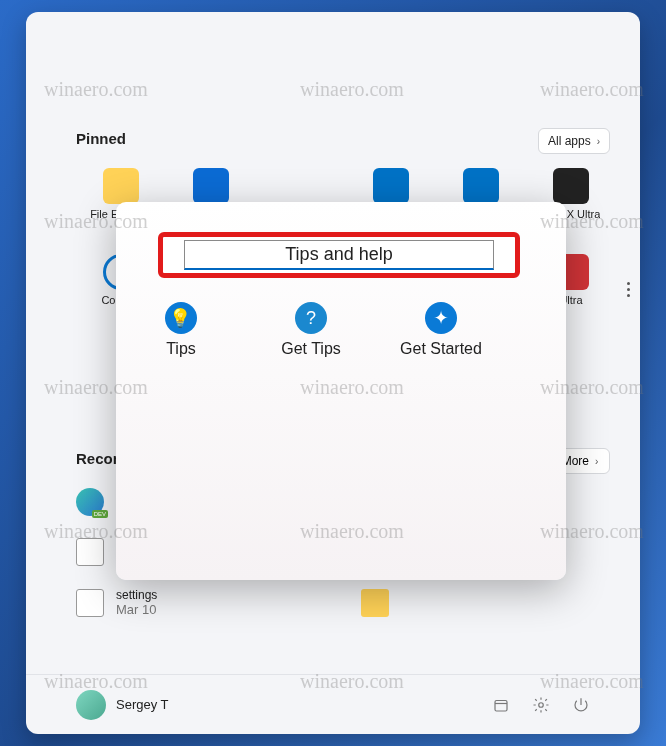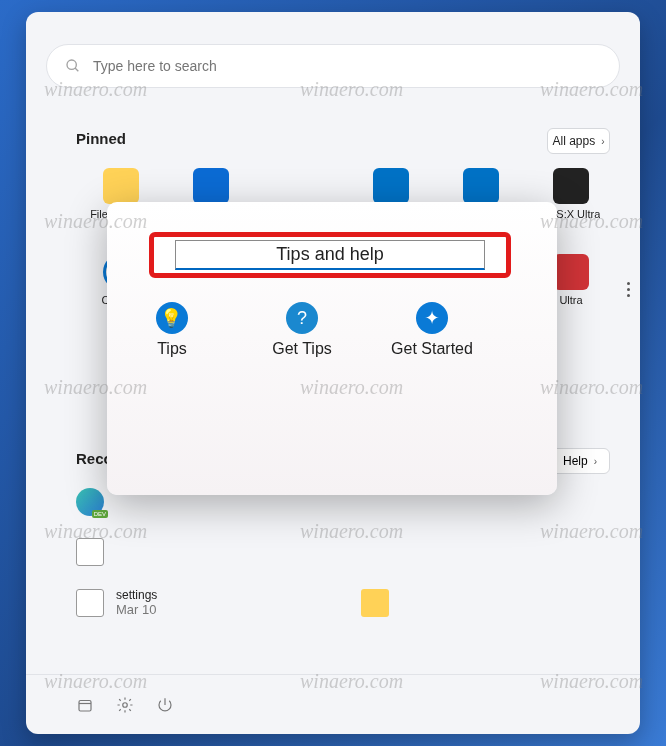--- a/index.html
+++ b/index.html
@@ -3,21 +3,21 @@
 <meta charset="utf-8">
 <style>
   *{box-sizing:border-box;margin:0;padding:0;font-family:"Segoe UI",Arial,sans-serif}
   body{width:666px;height:746px;background:linear-gradient(135deg,#2b6bc8 0%,#1e4a8f 55%,#3a7bd5 100%);overflow:hidden;position:relative}
   .start-panel{position:absolute;left:26px;top:12px;width:614px;height:722px;background:#f4f5f8;border-radius:12px;box-shadow:0 8px 24px rgba(0,0,0,.25);padding:0}
   .search-box{position:absolute;left:20px;top:32px;width:574px;height:44px;background:#fff;border:1px solid #e1e3e8;border-radius:22px;display:flex;align-items:center;padding:0 18px}
   .search-box svg{width:16px;height:16px;margin-right:12px;opacity:.55}
   .search-box span{color:#767676;font-size:14px}
   .section-head{position:absolute;left:50px;font-size:15px;font-weight:600;color:#222}
   .pinned-head{top:118px}
-  .allapps-btn{position:absolute;right:30px;top:116px;width:63px;height:26px;background:#fff;border:1px solid #d6d8dc;border-radius:6px;display:flex;align-items:center;justify-content:center;font-size:12px;color:#222;gap:6px}
+  .allapps-btn{position:absolute;right:30px;top:116px;width:72px;height:26px;background:#fff;border:1px solid #d6d8dc;border-radius:6px;display:flex;align-items:center;justify-content:center;font-size:12px;color:#222;gap:6px}
   .chev{font-size:10px;color:#555}
   .pinned-grid{position:absolute;left:50px;top:156px;width:540px;display:grid;grid-template-columns:repeat(6,1fr);row-gap:34px}
   .pin-item{display:flex;flex-direction:column;align-items:center;gap:4px;cursor:pointer}
   .pin-icon{width:36px;height:36px;border-radius:6px;display:flex;align-items:center;justify-content:center;font-size:20px}
   .pin-label{font-size:11px;color:#222;text-align:center;white-space:nowrap;max-width:80px;overflow:hidden}
   .more-dots{position:absolute;right:10px;top:270px;display:flex;flex-direction:column;gap:3px}
   .more-dots span{width:3px;height:3px;border-radius:50%;background:#555}
   .rec-head{top:438px}
   .more-btn{position:absolute;right:30px;top:436px;width:60px;height:26px;background:#fff;border:1px solid #d6d8dc;border-radius:6px;display:flex;align-items:center;justify-content:center;font-size:12px;gap:6px}
   .rec-list{position:absolute;left:50px;top:476px;width:540px}
@@ -25,41 +25,34 @@
   .rec-item{display:flex;align-items:center;gap:12px;width:260px;cursor:pointer}
   .rec-icon{width:28px;height:28px;border:1px solid #999;border-radius:3px;background:#fff;display:flex;align-items:center;justify-content:center;font-size:14px}
   .rec-text{display:flex;flex-direction:column;font-size:12px;color:#222}
   .rec-text .sub{color:#777;font-size:13px}
   .footer{position:absolute;left:0;bottom:0;width:100%;height:60px;border-top:1px solid #e1e3e8;display:flex;align-items:center;padding:0 50px;justify-content:space-between}
   .user{display:flex;align-items:center;gap:10px}
   .avatar{width:30px;height:30px;border-radius:50%;background:linear-gradient(135deg,#7ed6c0,#4ba890)}
   .user span{font-size:13px;color:#222}
   .footer-icons{display:flex;gap:22px}
   .footer-icons div{width:18px;height:18px;opacity:.7;cursor:pointer}
-  .popup{position:absolute;left:107px;top:202px;width:450px;height:293px;background:linear-gradient(180deg,#fff 0%,#f6f2f4 100%);border-radius:10px;box-shadow:0 10px 40px rgba(0,0,0,.3)}
+  .popup{position:absolute;left:116px;top:202px;width:450px;height:378px;background:linear-gradient(180deg,#fff 0%,#f6f2f4 100%);border-radius:10px;box-shadow:0 10px 40px rgba(0,0,0,.3)}
   .popup-input-wrap{position:absolute;left:42px;top:30px;width:362px;height:46px;border:5px solid #e21b1b;border-radius:6px;display:flex;align-items:center;justify-content:center;background:#fff}
   .popup-input{width:310px;height:30px;border:1px solid #8a8a8a;background:#fff;font-size:18px;text-align:center;color:#222;outline:none;border-bottom:2px solid #0067c0}
   .popup-apps{position:absolute;left:20px;top:100px;display:flex;gap:40px}
   .popup-app{display:flex;flex-direction:column;align-items:center;gap:6px;width:90px;cursor:pointer}
   .popup-app .pic{width:32px;height:32px;border-radius:50%;display:flex;align-items:center;justify-content:center;font-size:18px;color:#fff}
   .popup-app span{font-size:16px;color:#222}
-  .wm{position:absolute;font-family:Georgia,serif;font-style:italic;color:rgba(120,120,120,.35);font-size:20px;pointer-events:none;white-space:nowrap}
+  .wm{position:absolute;font-family:Georgia,serif;color:rgba(120,120,120,.35);font-size:20px;pointer-events:none;white-space:nowrap}
 </style>
 </head>
 <body>
 
 <div class="start-panel">
 
-  <div class="search-box">
-    <svg viewBox="0 0 24 24" fill="none" stroke="#555" stroke-width="2">
-        <circle cx="10" cy="10" r="7"></circle>
-        <line x1="20" y1="20" x2="15" y2="15"></line>
-      </svg>
-    <span>Type here to search</span>
-  </div>
 
   <div class="section-head pinned-head">Pinned</div>
   <div class="allapps-btn">
     <span>All apps</span>
     <span class="chev">›</span>
   </div>
 
   <div class="pinned-grid">
     <div class="pin-item">
         <div class="pin-icon" style="background:#ffd257"></div>
@@ -100,21 +93,21 @@
   </div>
 
   <div class="more-dots">
       <span></span>
       <span></span>
       <span></span>
     </div>
 
   <div class="section-head rec-head">Recommended</div>
   <div class="more-btn">
-    <span>Help</span>
+    <span>More</span>
     <span class="chev">›</span>
   </div>
 
   <div class="rec-list">
     <div class="rec-row">
       <div class="rec-item">
         <div class="rec-icon" style="background:linear-gradient(135deg,#39c2b2,#2b7cd3);border:none;border-radius:50%;position:relative">
             <span style="position:absolute;bottom:-2px;right:-4px;background:#5fa83c;color:#fff;font-size:6px;padding:1px 2px;border-radius:2px">DEV</span>
           </div>
         <div class="rec-text">
@@ -140,20 +133,24 @@
             <span class="sub">Mar 10</span>
           </div>
       </div>
       <div class="rec-item">
         <div class="rec-icon" style="background:#ffd257;border:none"></div>
       </div>
     </div>
   </div>
 
   <div class="footer">
+    <div class="user">
+      <div class="avatar"></div>
+      <span>Sergey T</span>
+    </div>
     <div class="footer-icons">
       <div><svg viewBox="0 0 24 24" fill="none" stroke="#444" stroke-width="1.6">
             <rect x="4" y="6" width="16" height="14" rx="2"></rect>
             <path d="M4 10h16"></path>
           </svg></div>
       <div><svg viewBox="0 0 24 24" fill="none" stroke="#444" stroke-width="1.6">
             <circle cx="12" cy="12" r="3"></circle>
             <path d="M12 2v3M12 19v3M4.2 4.2l2.1 2.1M17.7 17.7l2.1 2.1M2 12h3M19 12h3M4.2 19.8l2.1-2.1M17.7 6.3l2.1-2.1"></path>
           </svg></div>
       <div><svg viewBox="0 0 24 24" fill="none" stroke="#444" stroke-width="1.6">

